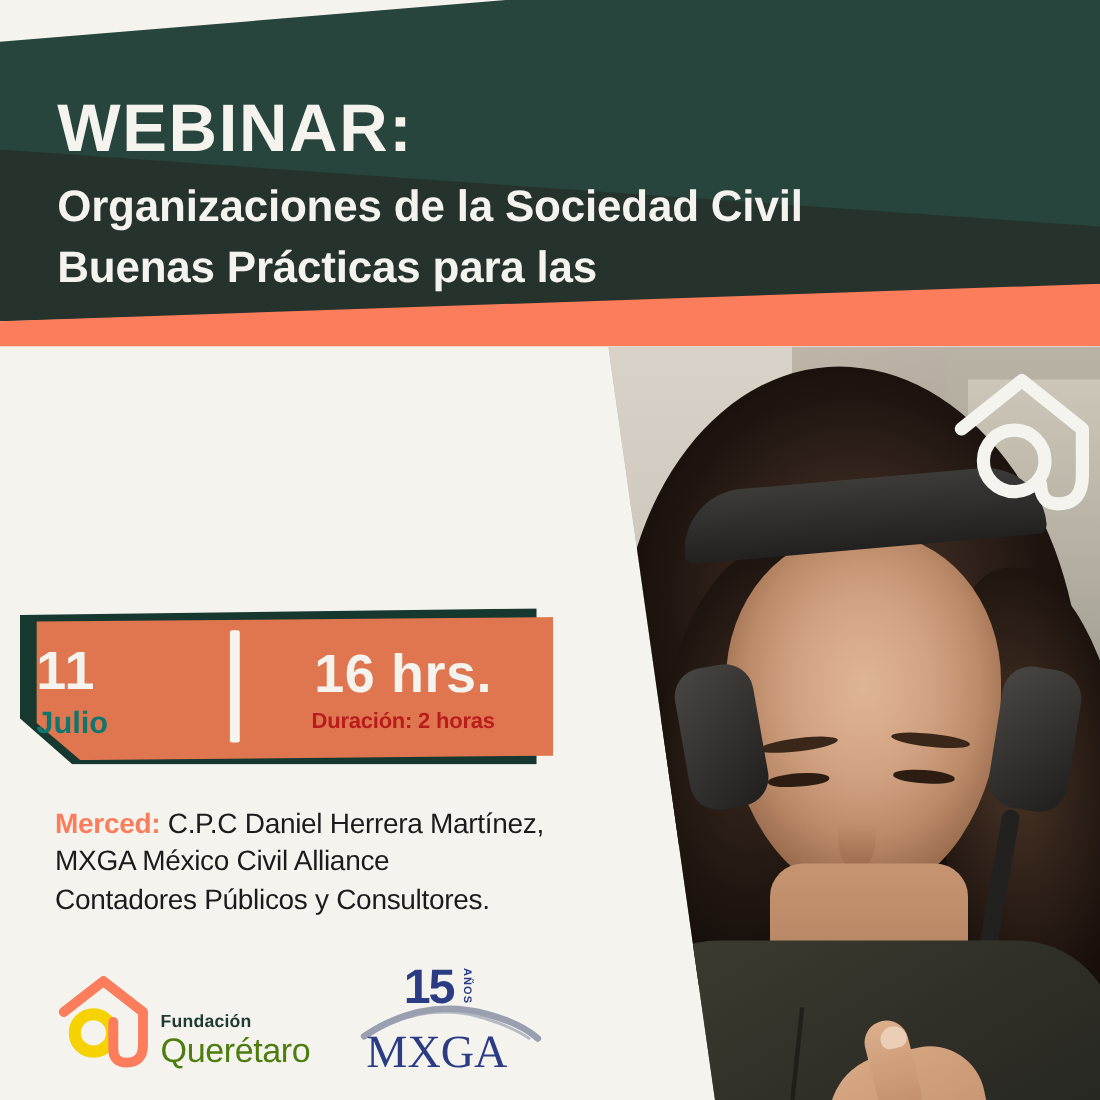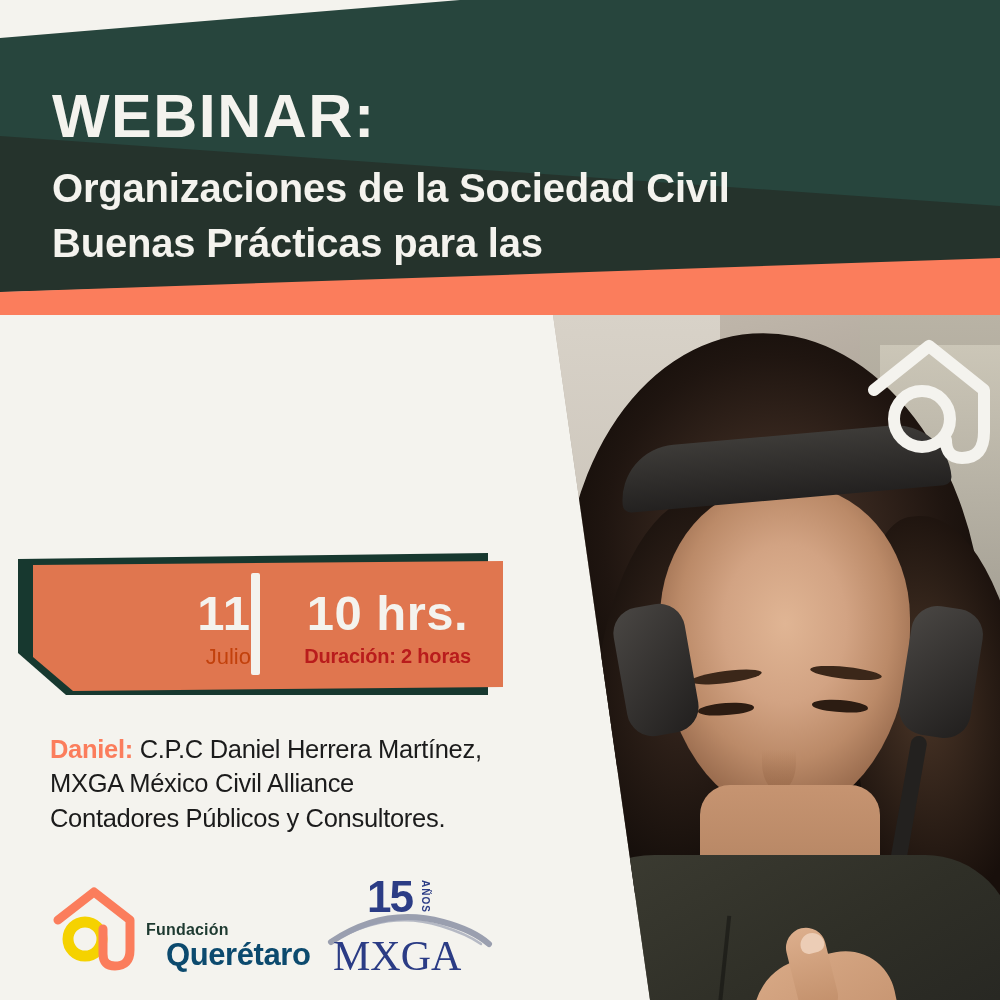--- a/index.html
+++ b/index.html
@@ -140,42 +140,42 @@
   }
   .banner-coral{
     position:absolute;left:15px;top:8px;width:470px;height:130px;
     background:#E0764F;
     clip-path:polygon(0 4px, 470px 0, 470px 126px, 40px 130px, 0 96px);
   }
   .banner-inner{
     position:absolute;left:15px;top:8px;width:470px;height:130px;
     display:flex;align-items:center;
   }
-  .b-left{width:218px;text-align:right;padding-top:6px;}
+  .b-left{width:176px;text-align:left;padding-top:6px;}
   .b-day{font-size:49px;font-weight:800;color:#F4F3EE;line-height:1;letter-spacing:1px;}
-  .b-month{font-size:22px;font-weight:400;color:#c2410c;margin-top:6px;}
+  .b-month{font-size:28px;font-weight:700;color:#0f766e;margin-top:6px;}
   .b-divider{width:9px;height:102px;background:#F4F3EE;border-radius:2px;margin:0 6px 4px 0;}
   .b-right{flex:1;text-align:center;padding-top:4px;padding-left:6px;}
   .b-time{font-size:49px;font-weight:800;color:#F4F3EE;line-height:1;letter-spacing:0.5px;}
   .b-dur{font-size:20px;font-weight:700;color:#b91c1c;margin-top:7px;letter-spacing:-0.2px;}
 
   
   .imparte{
     position:absolute;left:50px;top:732px;width:520px;
     font-size:25.5px;line-height:1.35;color:#1b1b1b;font-weight:400;letter-spacing:-0.3px;
   }
   .imparte .lbl{color:#FB7D5C;font-weight:700;}
 
   
   .logo-merced{position:absolute;left:52px;top:876px;width:250px;height:96px;display:flex;align-items:flex-end;}
   .merced-mark{width:84px;height:88px;flex:0 0 84px;}
   .merced-text{margin-left:10px;line-height:1;}
   .m-fund{font-size:16px;font-weight:700;color:#1E3A31;letter-spacing:0.2px;margin-bottom:1px;}
   .m-merced{font-size:35px;font-weight:800;color:#1E3A31;letter-spacing:-0.6px;line-height:1.02;}
-  .m-quere{font-size:31px;font-weight:700;color:#0c4a6e;letter-spacing:-0.4px;line-height:1.05;margin-left:20px;}
+  .m-quere{font-size:31px;font-weight:400;color:#4d7c0f;letter-spacing:-0.4px;line-height:1.05;}
 
   .logo-mxga{position:absolute;left:325px;top:866px;width:190px;height:110px;}
 </style>
 </head>
 <body>
 
 <div id="poster">
 
   <div class="header-band">
     <div class="hdr-green-light"></div>
@@ -229,28 +229,28 @@
   <div class="banner">
     <div class="banner-shadow"></div>
     <div class="banner-coral"></div>
     <div class="banner-inner">
       <div class="b-left">
         <div class="b-day">11</div>
         <div class="b-month">Julio</div>
       </div>
       <div class="b-divider"></div>
       <div class="b-right">
-        <div class="b-time">10 hrs.</div>
+        <div class="b-time">16 hrs.</div>
         <div class="b-dur">Duración: 2 horas</div>
       </div>
     </div>
   </div>
 
   <div class="imparte">
-    <span class="lbl">Daniel:</span><span> C.P.C Daniel Herrera Martínez,</span><br>
+    <span class="lbl">Merced:</span><span> C.P.C Daniel Herrera Martínez,</span><br>
     <span>MXGA México Civil Alliance</span><br>
     <span>Contadores Públicos y Consultores.</span>
   </div>
 
   <div class="logo-merced">
     <svg class="merced-mark" viewBox="0 0 84 88">
       <circle cx="33" cy="55" r="17" fill="none" stroke="#F5D200" stroke-width="11"></circle>
       <path d="M6 36 L42 8 L78 36 L78 66 Q78 82 63 82 Q51 82 51 70 L51 45" fill="none" stroke="#FB7D5C" stroke-width="9" stroke-linecap="round" stroke-linejoin="round"></path>
     </svg>
     <div class="merced-text">

